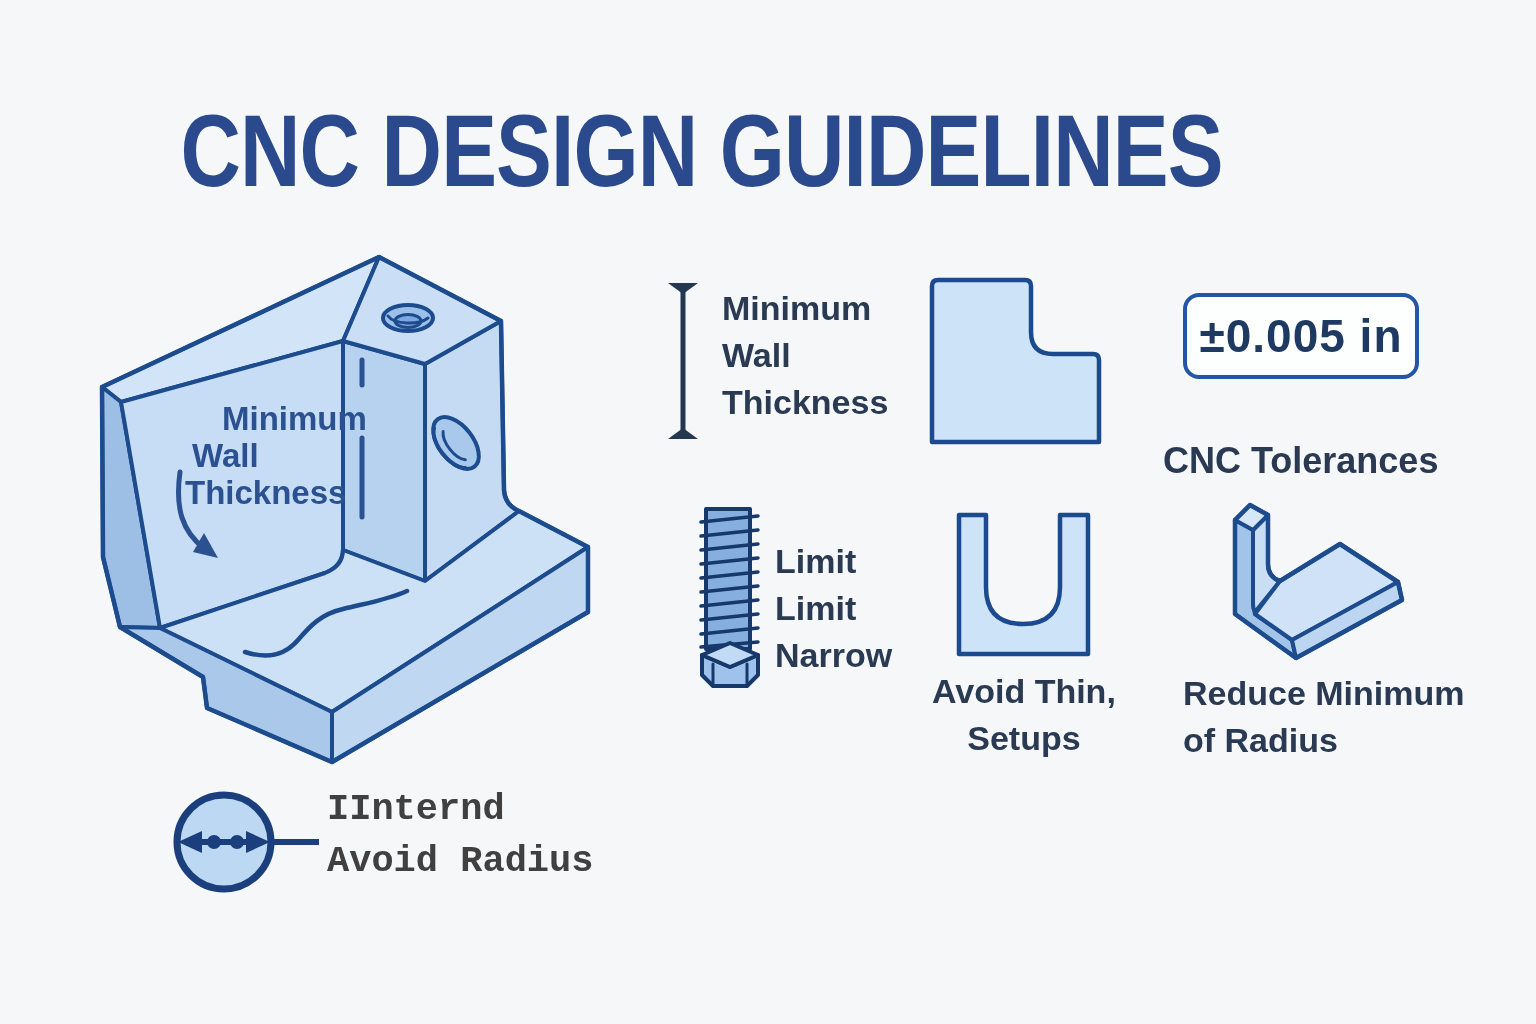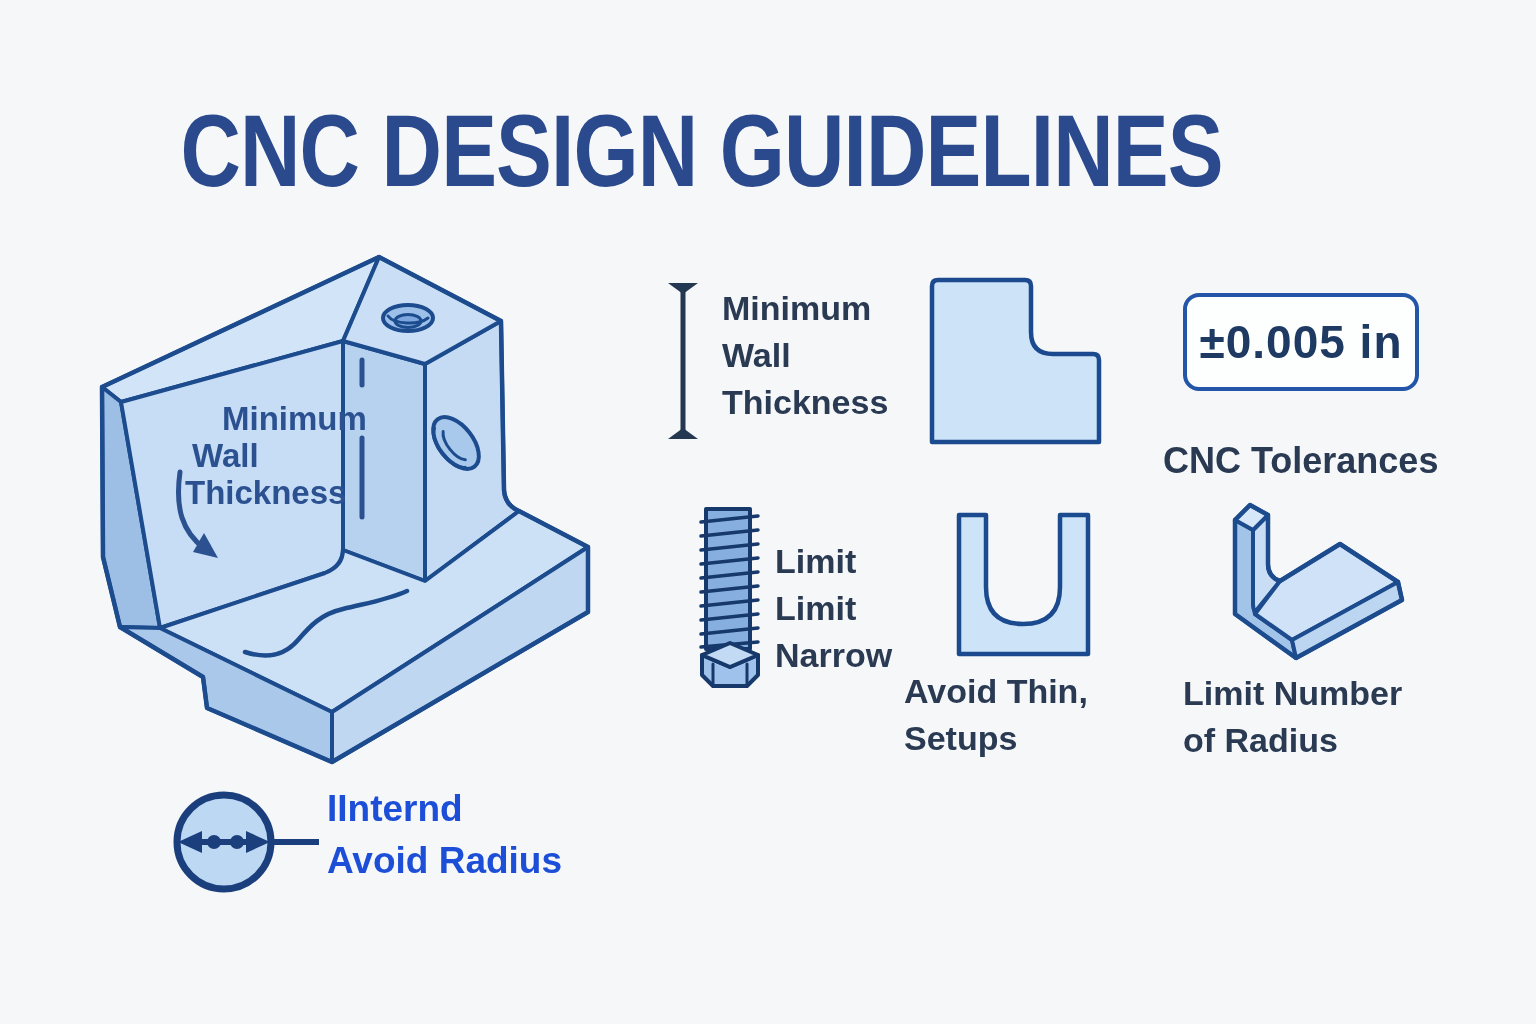--- a/index.html
+++ b/index.html
@@ -21,30 +21,30 @@
     transform:scaleX(0.82);transform-origin:center;
     line-height:1;
   }
   
   .label{
     font-weight:700;color:#293a52;font-size:34px;line-height:47px;
     white-space:nowrap;
   }
   
   .tol-box{
-    left:1183px;top:293px;width:236px;height:98px;
+    left:1183px;top:293px;width:236px;height:86px;
     border:4px solid #2356a8;border-radius:16px;background:#fdfefe;
     display:flex;align-items:center;justify-content:center;
   }
   .tol-text{
     font-size:46px;font-weight:700;color:#1e3a63;letter-spacing:1px;
     white-space:nowrap;
   }
   .cr-label{
-    font-weight:700;color:#1d4ed8;font-size:37px;line-height:52px;white-space:nowrap;
+    font-weight:700;color:#404040;font-size:37px;line-height:52px;white-space:nowrap;font-family:Liberation Mono, monospace;
   }
   svg{display:block;}
   svg text{font-family:"Liberation Sans", sans-serif;}
 </style>
 </head>
 <body>
 
 <div id="stage">
 
   <div class="abs title-wrap">
@@ -160,33 +160,33 @@
   </svg>
   <div class="abs label" style="left:775px;top:538px;">
     <div>Limit</div>
     <div>Limit</div>
     <div>Narrow</div>
   </div>
 
   <svg class="abs" style="left:956px;top:512px;" width="136" height="146" viewBox="0 0 136 146">
     <path d="M3,3 L30,3 L30,75 Q30,112 67,112 Q104,112 104,75 L104,3 L132,3 L132,142 L3,142 Z" fill="#cde3f8" stroke="#1b4a8f" stroke-width="4.5" stroke-linejoin="round"></path>
   </svg>
-  <div class="abs label" style="left:904px;top:668px;">
+  <div class="abs label" style="left:932px;top:668px;text-align:center;">
     <div>Avoid Thin,</div>
     <div>Setups</div>
   </div>
 
   <svg class="abs" style="left:1222px;top:492px;" width="190" height="175" viewBox="0 0 190 175">
     <g stroke="#1d4c8e" stroke-width="4" stroke-linejoin="round" stroke-linecap="round">
       <path d="M13,28 L31,38 L31,112 L33,122 L70,148 L74,166 L13,122 Z" fill="#a3c4e9"></path>
       <path d="M31,38 L46,23 L46,72 Q46,85 58,89 L33,120 Q31,117 31,112 Z" fill="#c9def5"></path>
       <path d="M13,28 L28,13 L46,23 L31,38 Z" fill="#d6e7f9"></path>
       <path d="M58,89 L118,52 L176,90 L70,148 L33,122 Z" fill="#cfe2f7"></path>
       <path d="M70,148 L176,90 L180,108 L74,166 Z" fill="#bcd6f2"></path>
       <path d="M13,28 L28,13 L46,23 L46,72 Q46,85 58,89 L118,52 L176,90 L180,108 L74,166 L13,122 Z" fill="none" stroke-width="4.5"></path>
     </g>
   </svg>
   <div class="abs label" style="left:1183px;top:670px;">
-    <div>Limit Number</div>
+    <div>Reduce Minimum</div>
     <div>of Radius</div>
   </div>
 
 </div>
 
 </body></html>

